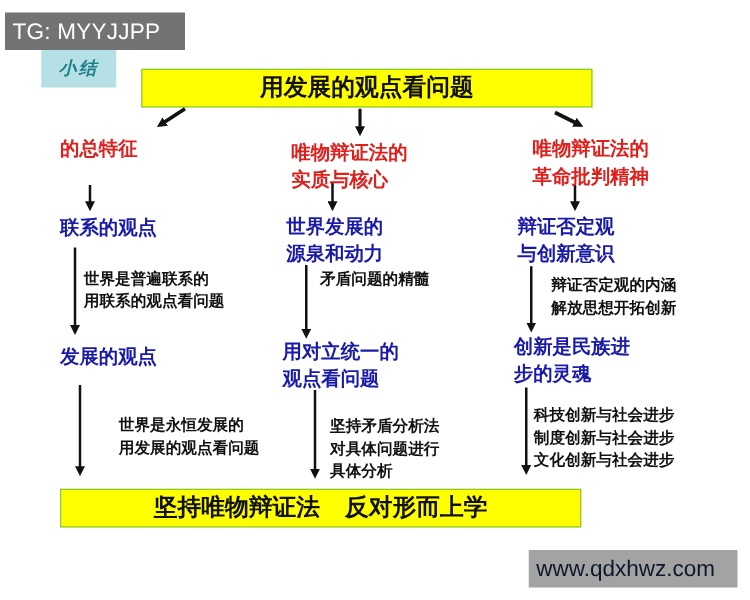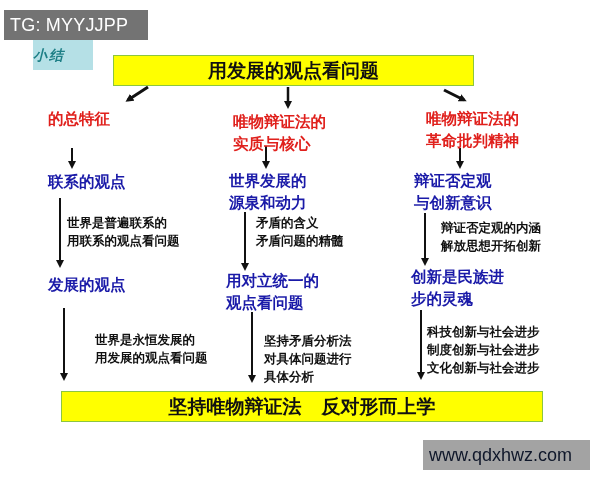--- a/index.html
+++ b/index.html
@@ -8,29 +8,29 @@
     .abs { position: absolute; }
     .wm-top {
       left: 4px; top: 10px; width: 144px; height: 30px;
       background: #737373; color: #ffffff;
       font-family: "Liberation Sans", sans-serif; font-size: 18px;
       line-height: 30px; padding-left: 6px; letter-spacing: 0.2px;
     }
     .xiaojie {
       left: 33px; top: 40px; width: 60px; height: 30px;
       background: #b5e0e6; color: #1d7f86;
-      font-size: 14px; font-weight: bold; text-align: left; line-height: 30px;
+      font-size: 14px; font-weight: bold; text-align: center; line-height: 30px;
       font-style: italic; letter-spacing: 2px;
     }
     .ybox {
       background: #ffff00; border: 1.5px solid #8cc63f;
       color: #111; font-weight: bold; text-align: center;
     }
     .top-box { left: 113px; top: 55px; width: 361px; height: 31px; font-size: 19px; line-height: 28px; }
-    .bottom-box { left: 61px; top: 391px; width: 482px; height: 31px; font-size: 19px; line-height: 28px; }
+    .bottom-box { left: 48px; top: 391px; width: 417px; height: 31px; font-size: 19px; line-height: 28px; }
     .red { color: #e0201c; font-weight: bold; font-size: 15.5px; line-height: 22px; }
     .blue { color: #1a1aa8; font-weight: bold; font-size: 15.5px; line-height: 22px; }
     .black { color: #111; font-size: 12.5px; line-height: 18px; font-weight: bold; }
     .wm-bottom {
       left: 423px; top: 440px; width: 167px; height: 30px;
       background: #a3a3a3; color: #0f172a;
       font-family: "Liberation Sans", sans-serif; font-size: 18px;
       line-height: 30px; padding-left: 6px;
     }
     svg.arrows { position: absolute; left: 0; top: 0; }
@@ -87,21 +87,20 @@
 
 <div class="abs red" style="left:233px; top:111px;">
   <div>唯物辩证法的</div>
   <div>实质与核心</div>
 </div>
 <div class="abs blue" style="left:229px; top:170px;">
   <div>世界发展的</div>
   <div>源泉和动力</div>
 </div>
 <div class="abs black" style="left:256px; top:214px;">
-  <div>矛盾的含义</div>
   <div>矛盾问题的精髓</div>
 </div>
 <div class="abs blue" style="left:226px; top:270px;">
   <div>用对立统一的</div>
   <div>观点看问题</div>
 </div>
 <div class="abs black" style="left:264px; top:332px;">
   <div>坚持矛盾分析法</div>
   <div>对具体问题进行</div>
   <div>具体分析</div>

